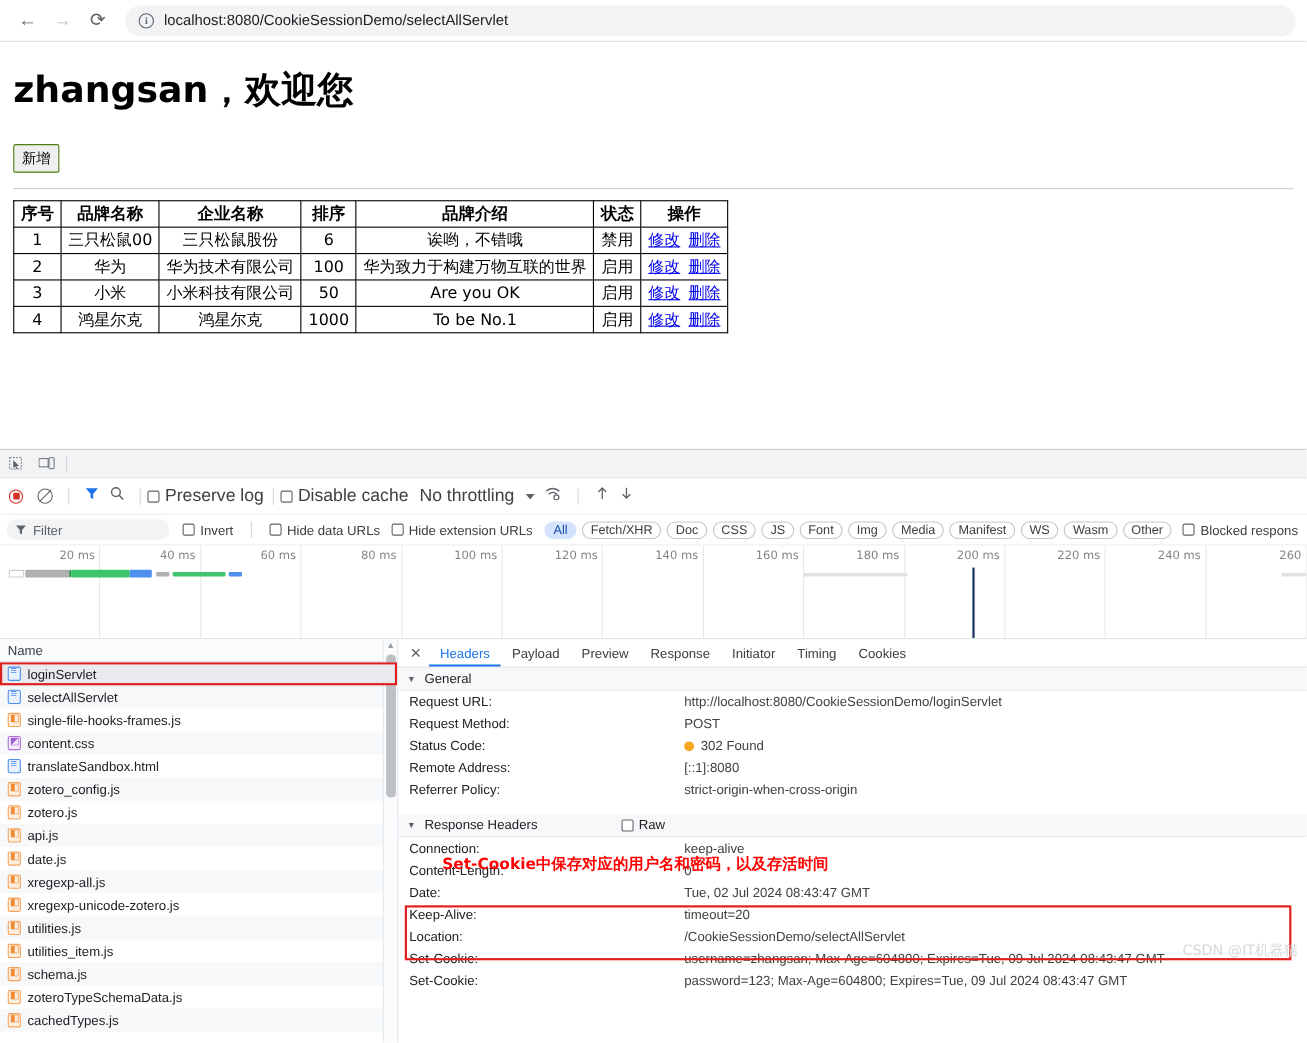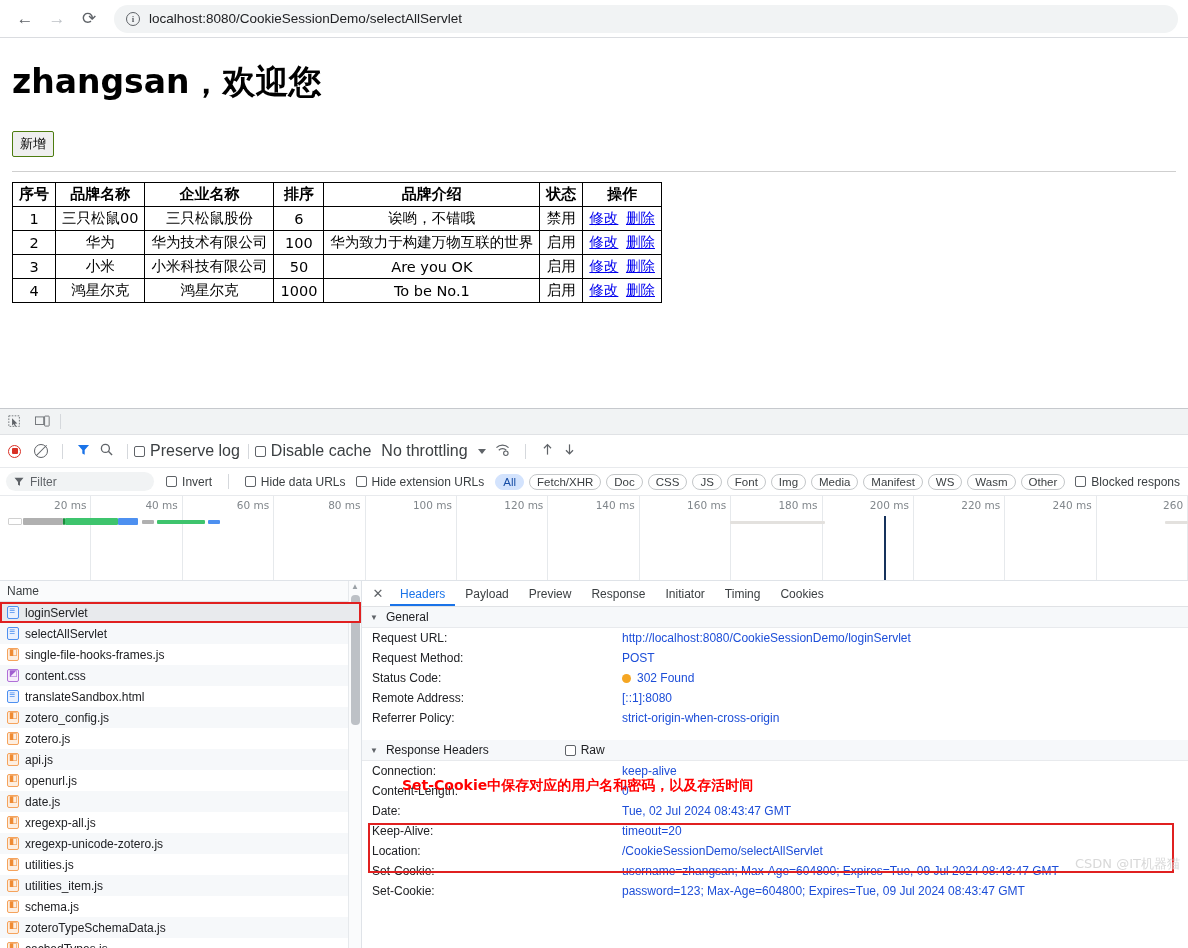--- a/index.html
+++ b/index.html
@@ -145,21 +145,21 @@
   .dtab.active { color:#1a73e8; box-shadow:inset 0 -2px 0 #1a73e8; }
 
   .detail-body { flex:1; overflow:hidden; position:relative; font-size:12px; }
   .sect-head {
     height:21px; display:flex; align-items:center; gap:8px; padding-left:8px;
     background:#f6f8fa; border-bottom:1px solid #e8eaed; color:#202124;
   }
   .tri { font-size:8px; color:#5f6368; }
   .hrow { height:20px; display:flex; align-items:center; padding-left:10px; }
   .hkey { width:250px; color:#202124; flex:0 0 auto; }
-  .hval { color:#1d4ed8; white-space:nowrap; }
+  .hval { color:#404040; white-space:nowrap; }
   .dot-orange { width:9px; height:9px; border-radius:50%; background:#f5a623; display:inline-block; margin-right:6px; vertical-align:-1px; }
 
   .annot {
     position:absolute; color:#ff0000; font-weight:bold; font-size:14px;
     font-family:"DejaVu Sans", sans-serif; white-space:nowrap;
   }
   .redbox { position:absolute; border:2px solid #e02020; }
   .watermark {
     position:absolute; color:#d8d8d8; font-size:13px; font-family:"DejaVu Sans", sans-serif;
     white-space:nowrap;
@@ -435,24 +435,20 @@
           <div class="req-row">
             <span class="fico js"></span>
             <span>zotero.js</span>
           </div>
           <div class="req-row">
             <span class="fico js"></span>
             <span>api.js</span>
           </div>
           <div class="req-row">
             <span class="fico js"></span>
-            <span>openurl.js</span>
-          </div>
-          <div class="req-row">
-            <span class="fico js"></span>
             <span>date.js</span>
           </div>
           <div class="req-row">
             <span class="fico js"></span>
             <span>xregexp-all.js</span>
           </div>
           <div class="req-row">
             <span class="fico js"></span>
             <span>xregexp-unicode-zotero.js</span>
           </div>

